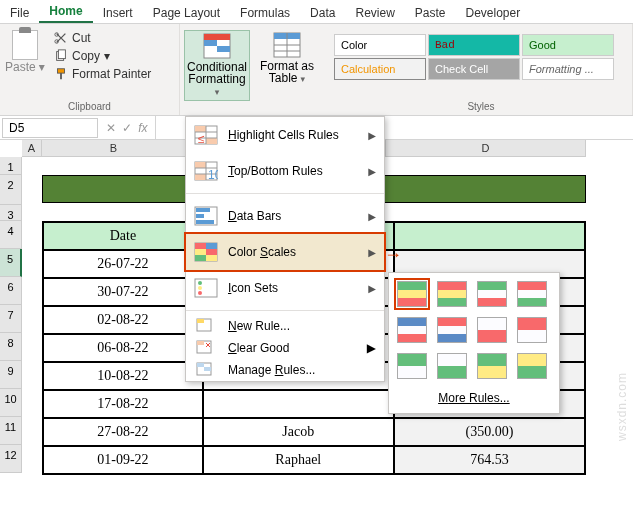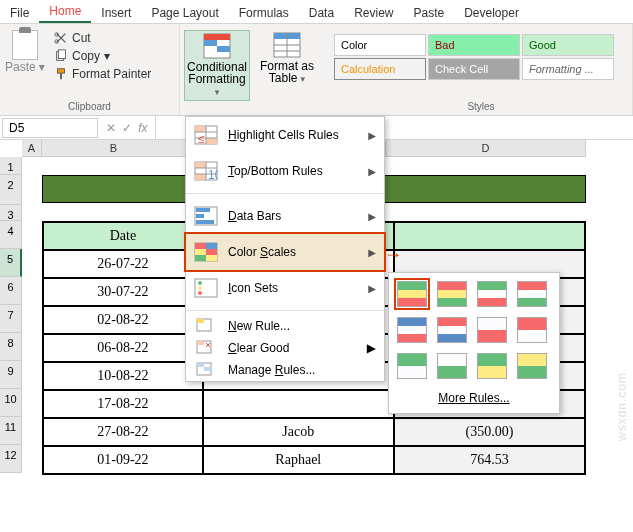--- a/index.html
+++ b/index.html
@@ -1,21 +1,21 @@
 <!DOCTYPE html>
 <html><head>
 <meta charset="utf-8">
 <style>
 * { box-sizing: border-box; margin: 0; padding: 0; font-family: "Segoe UI", Arial, sans-serif; font-size: 12px; }
 body { width: 633px; height: 532px; background: #fff; overflow: hidden; position: relative; }
 
 
 .ribbon-tabs { display: flex; border-bottom: 1px solid #d4d4d4; background: #fff; height: 24px; align-items: flex-end; }
 .ribbon-tab { padding: 4px 10px 3px; cursor: pointer; color: #333; }
-.ribbon-tab.active { color: #ef4444; border-bottom: 2px solid #217346; font-weight: 400; }
+.ribbon-tab.active { color: #15803d; border-bottom: 2px solid #217346; font-weight: 700; }
 
 
 .ribbon-body { background: #f3f2f1; border-bottom: 1px solid #d4d4d4; height: 92px; display: flex; }
 .ribbon-group { border-right: 1px solid #e1dfdd; display: flex; flex-direction: column; justify-content: space-between; padding: 2px 4px 0; }
 .group-label { text-align: center; color: #666; font-size: 10px; padding: 2px 0 3px; }
 .group-content { display: flex; flex: 1; align-items: flex-start; gap: 4px; padding-top: 4px; }
 
 .paste-btn { display: flex; flex-direction: column; align-items: center; width: 42px; }
 .paste-icon { width: 26px; height: 30px; background: #fff; border: 1px solid #bbb; position: relative; }
 .paste-icon::before { content: ""; position: absolute; top: -4px; left: 6px; width: 12px; height: 6px; background: #888; border-radius: 2px 2px 0 0; }
@@ -26,21 +26,21 @@
 
 .big-btn { display: flex; flex-direction: column; align-items: center; width: 66px; padding: 2px 4px; cursor: pointer; }
 .big-btn.active { background: #d4e9dc; border: 1px solid #9ac2a8; }
 .big-btn .ico { width: 28px; height: 26px; }
 .big-btn .lbl { font-size: 11px; text-align: center; line-height: 12px; margin-top: 2px; }
 .big-btn .chev { font-size: 9px; color: #666; }
 
 .style-cells { display: grid; grid-template-columns: repeat(3, 92px); grid-auto-rows: 22px; gap: 2px; }
 .style-cell { border: 1px solid #ccc; display: flex; align-items: center; padding: 0 6px; font-size: 11px; }
 .sc-normal { background: #fff; }
-.sc-bad { background: #86efac; color: #9c0006; }
+.sc-bad { background: #14b8a6; color: #9c0006; font-family: Liberation Mono, monospace; }
 .sc-good { background: #c6efce; color: #006100; }
 .sc-calc { background: #f2f2f2; color: #f29500; border: 1px solid #888; }
 .sc-check { background: #a5a5a5; color: #fff; }
 .sc-expl { background: #fff; font-style: italic; color: #666; }
 
 
 .fx-row { display: flex; align-items: center; border-bottom: 1px solid #d4d4d4; height: 24px; }
 .namebox { width: 96px; border: 1px solid #ccc; margin: 2px 0 2px 2px; padding: 2px 6px; }
 .fx-btns { display: flex; gap: 6px; margin: 0 8px; color: #999; }
 .fx-bar { flex: 1; border-left: 1px solid #d4d4d4; height: 100%; }

